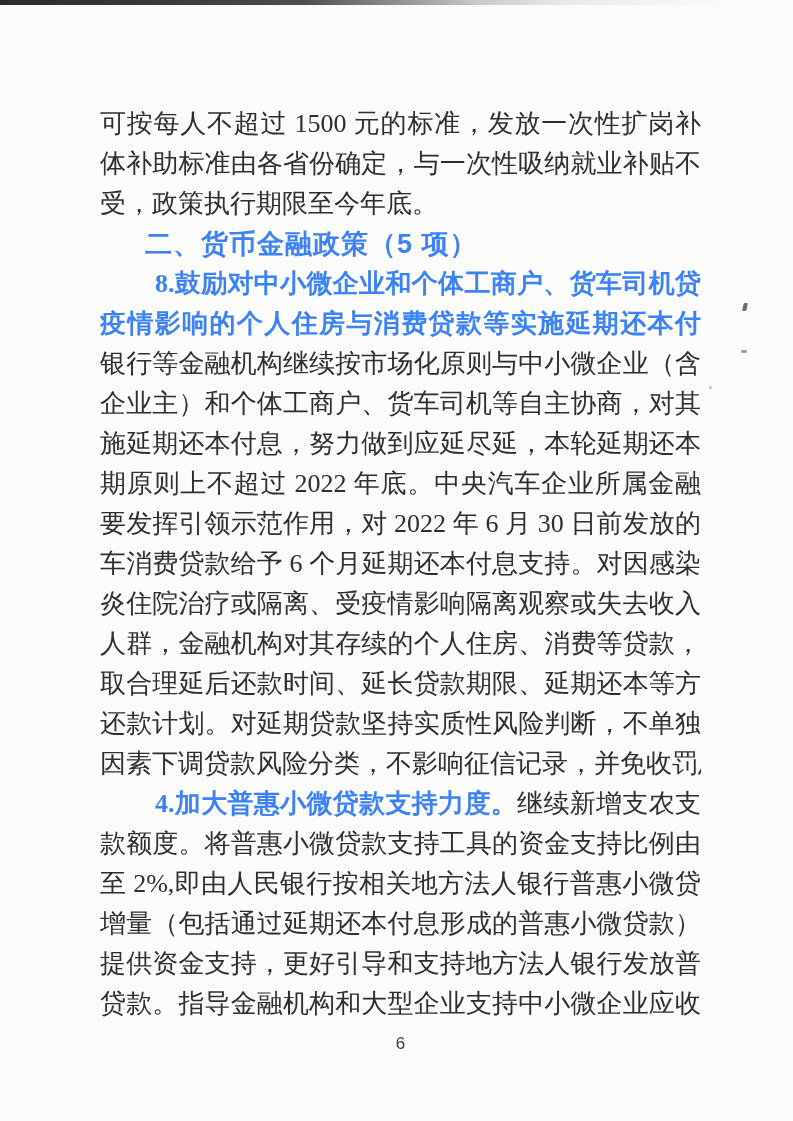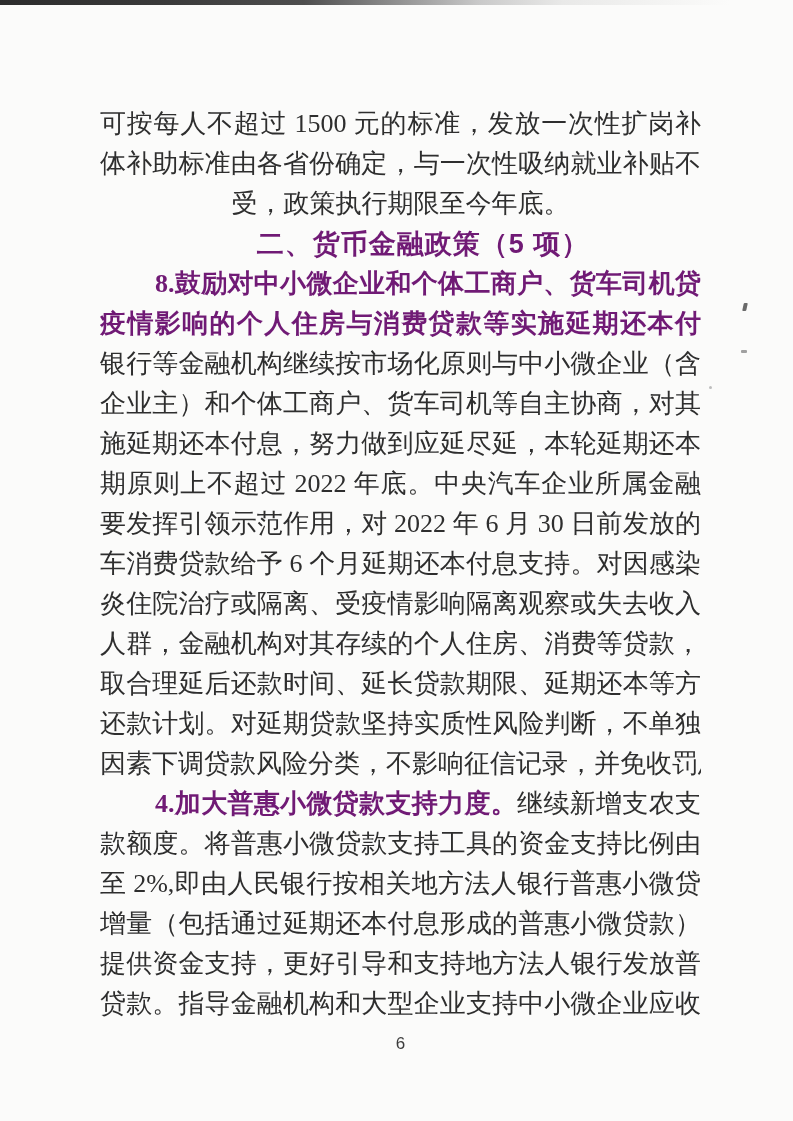--- a/index.html
+++ b/index.html
@@ -52,33 +52,33 @@
     width: 601px;
     color: #2e2e2e;
   }
 
   .line {
     height: 40px;
     line-height: 40px;
     font-size: 26px;
     white-space: nowrap;
     overflow: hidden;
-    text-align: center;
+    text-align: left;
   }
 
   
   .line.just {
     white-space: normal;
     text-align: justify;
     text-align-last: justify;
     -moz-text-align-last: justify;
   }
 
   .seg { font-weight: 400; }
-  .seg.bold { font-weight: 700; color: #701a75; }
+  .seg.bold { font-weight: 700; color: #3b82f6; }
 
   .line.heading {
     font-family: "Liberation Sans", "DejaVu Sans", sans-serif;
     font-weight: 700;
     font-size: 27px;
     color: #1e1e1e;
     letter-spacing: 1px;
   }
 
   .page-number {

